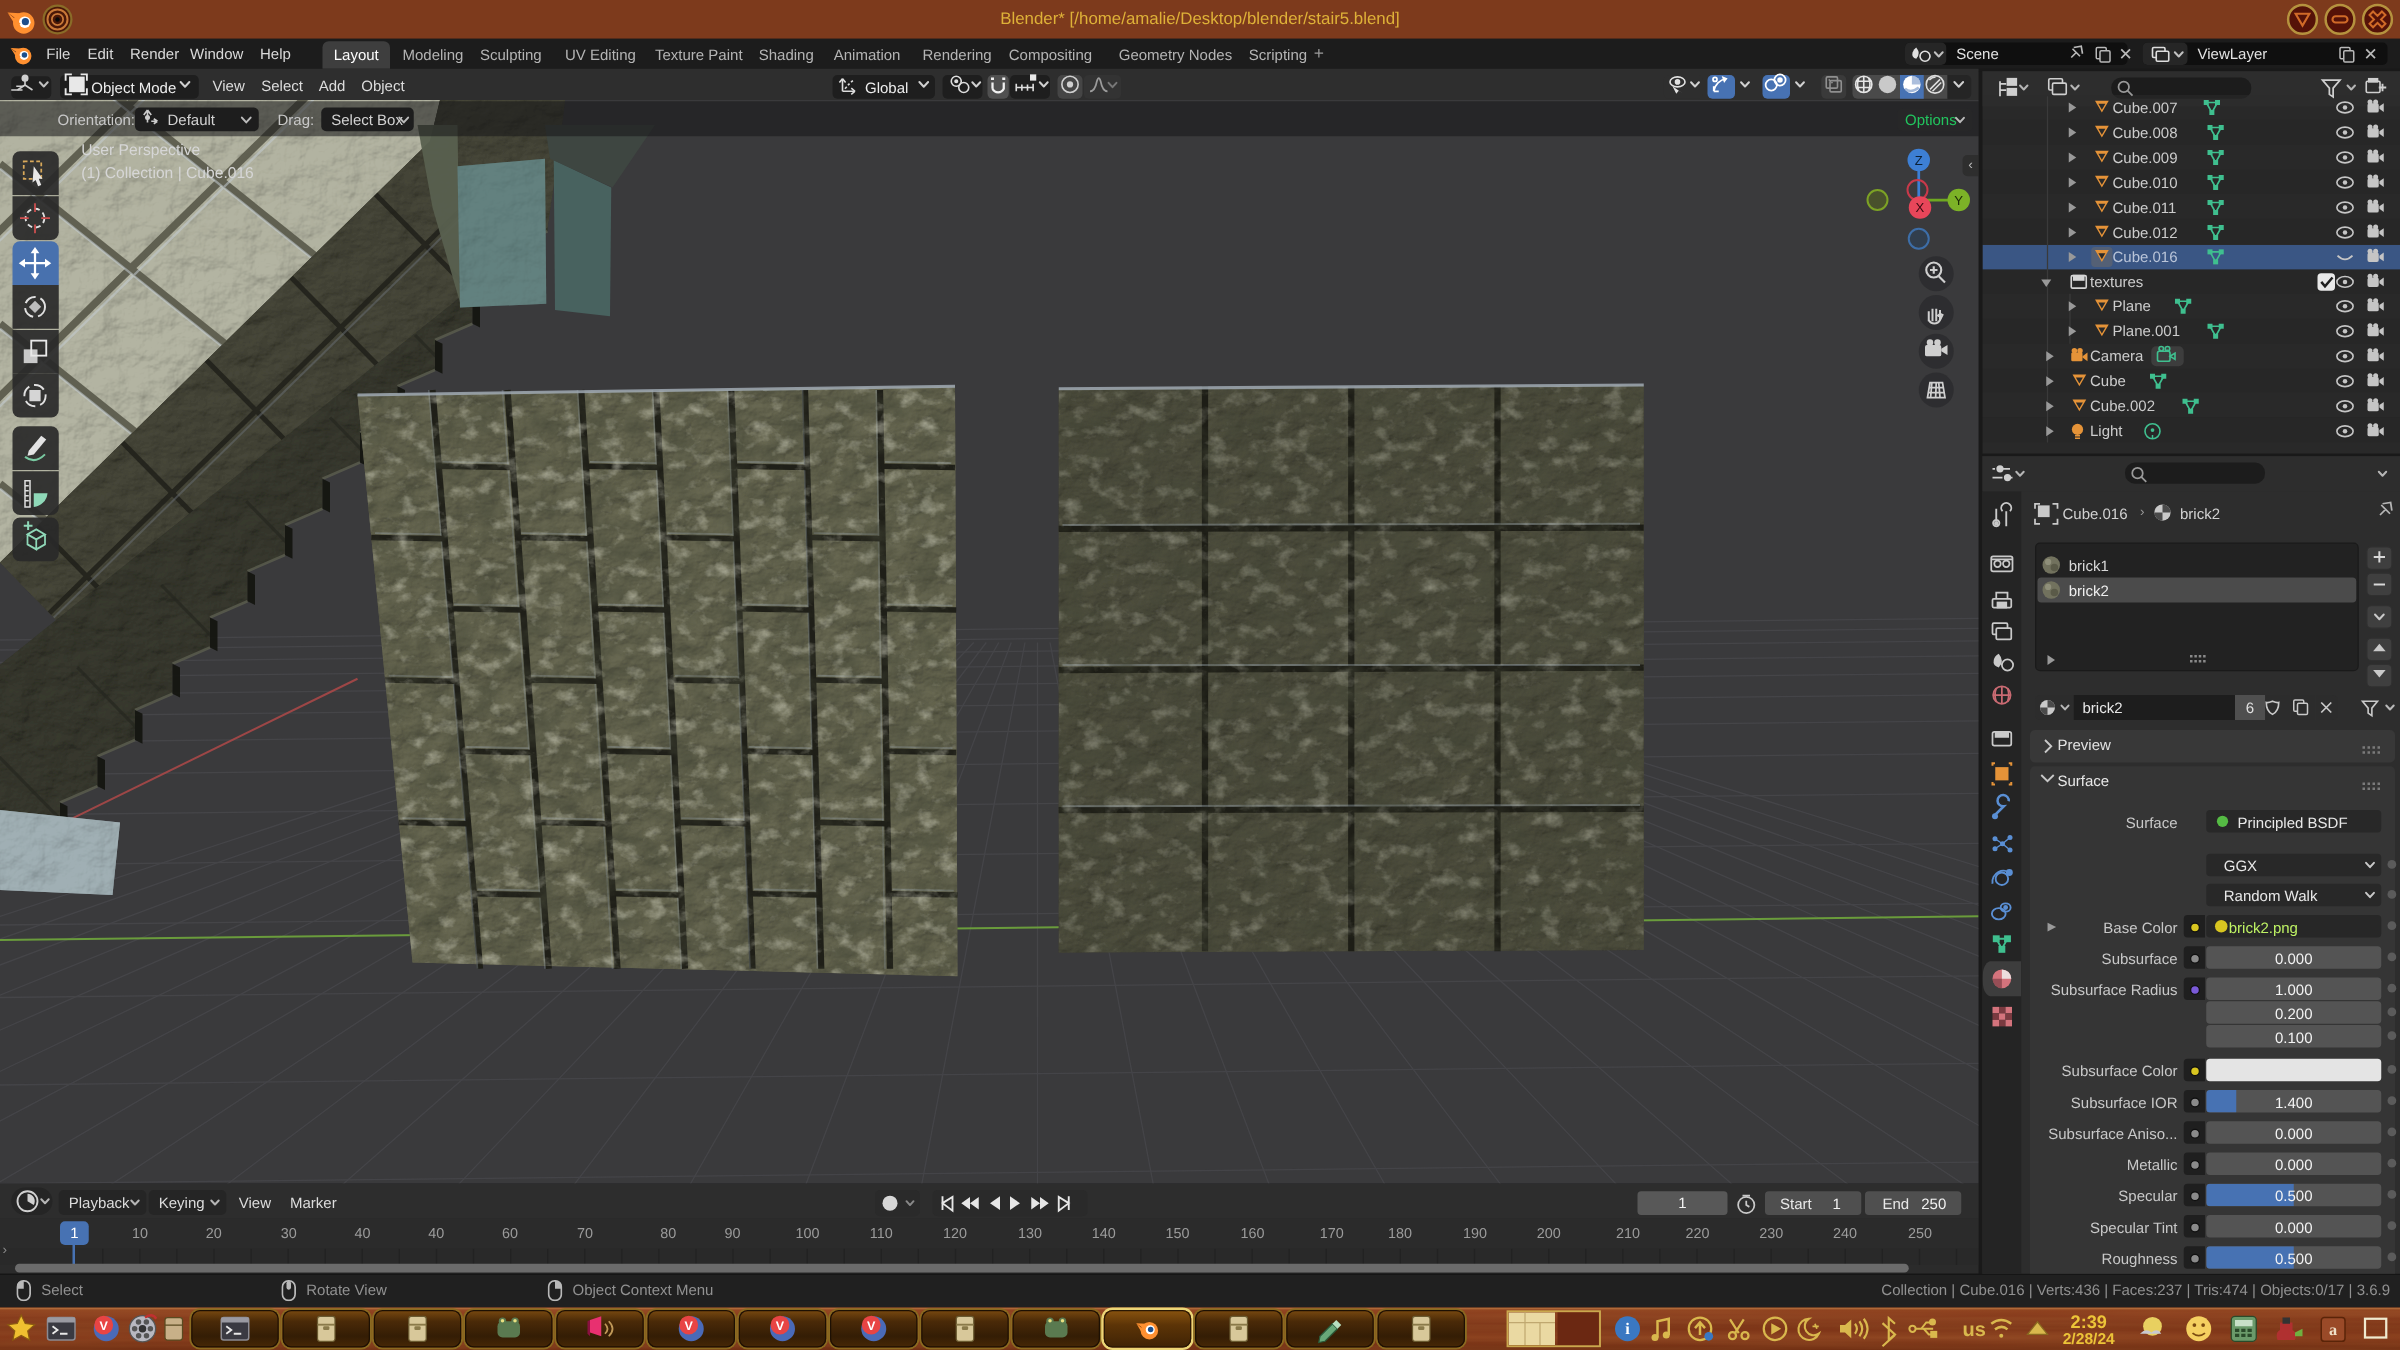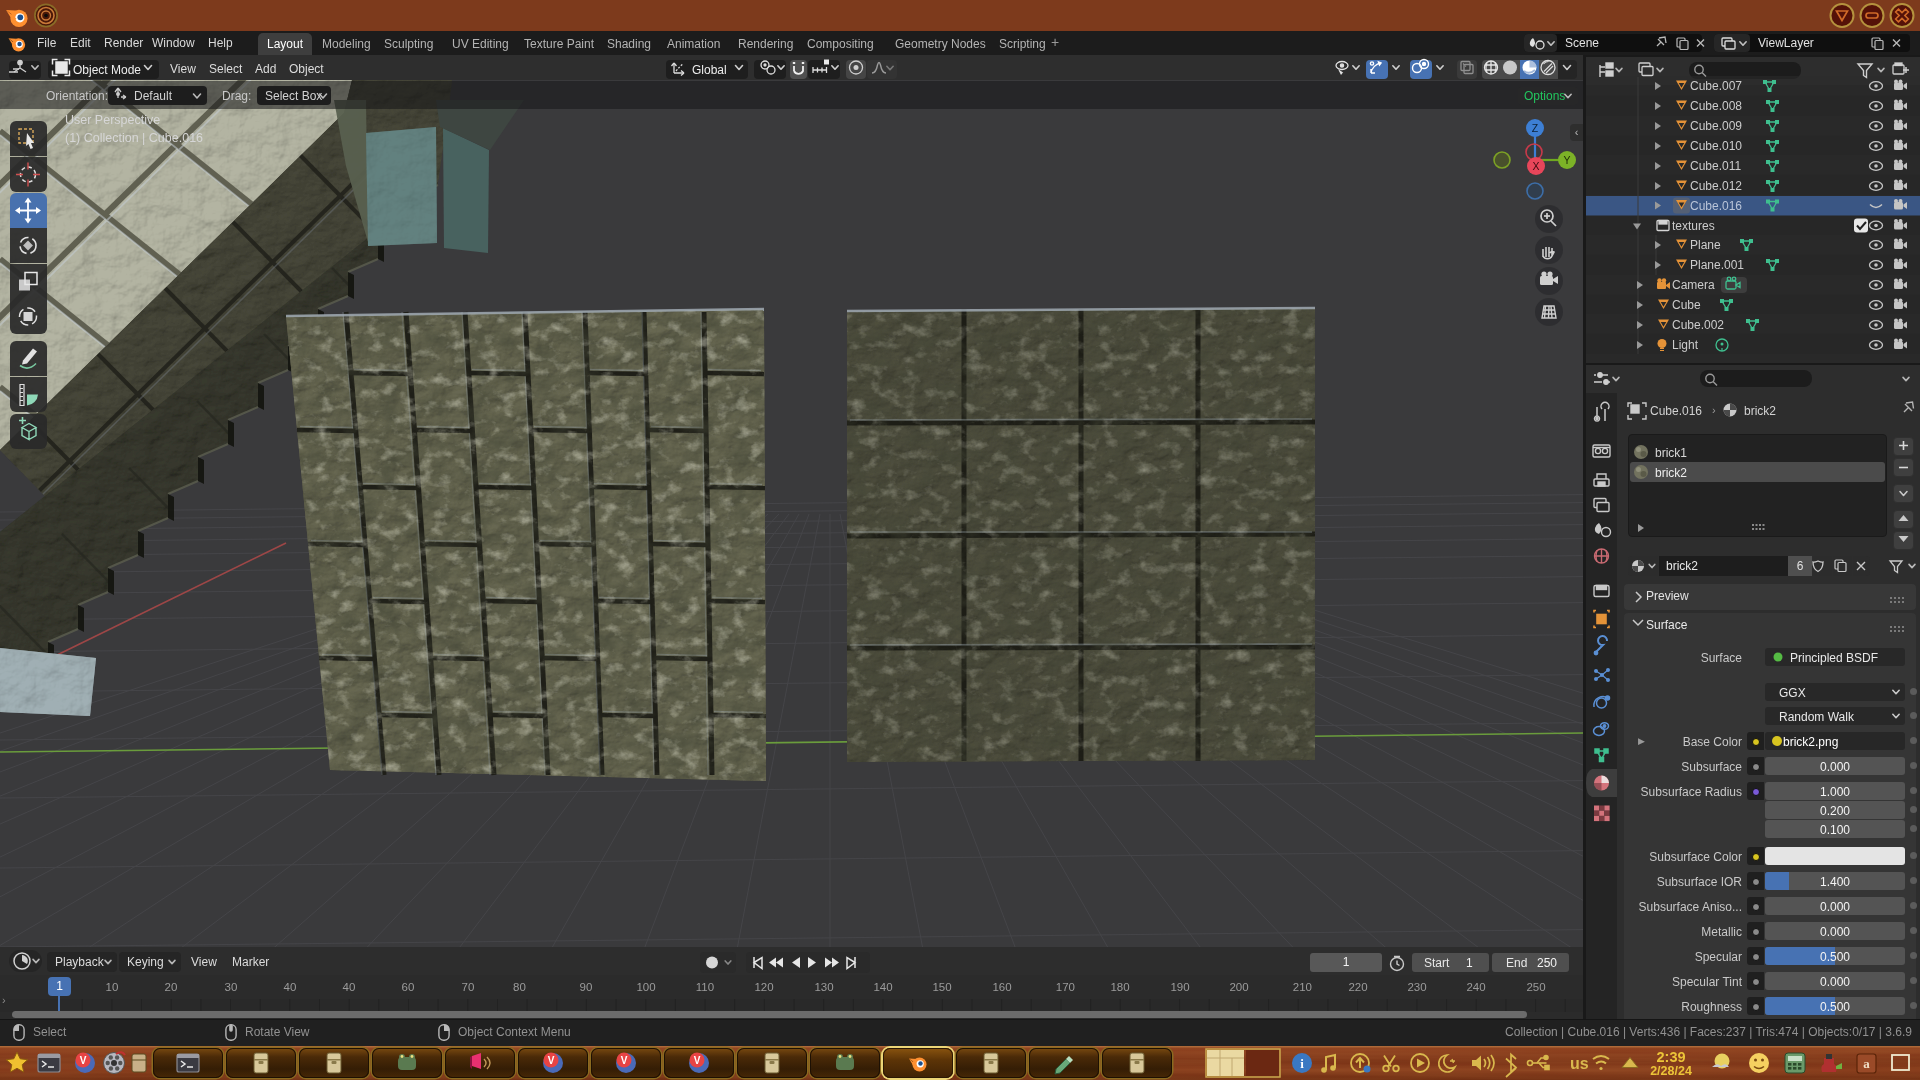--- a/index.html
+++ b/index.html
@@ -443,20 +443,21 @@
         <path d="M68 171 l5 -3 v8 l-5 -3 z"></path>
         <circle cx="59" cy="166" r="2.6"></circle>
         <circle cx="65" cy="166" r="2.6"></circle>
       </g>
       <g stroke="#cfcfcf" stroke-width="1.4" fill="none">
         <path d="M57 210 l2 -12 h10 l2 12 z M59.5 210 l1 -12 M63.5 210 l0.5 -12 M67 210 l-1 -12 M58 202 h12 M57.4 206 h13.2"></path>
       </g>
     </svg>
     <div class="abs" style="left:1570px;top:124px;width:13px;height:17px;background:#2e2e2e;border-radius:4px 0 0 4px;color:#bbb;font-size:11px;text-align:center;line-height:16px">‹</div>
     <div id="titlebar" class="abs"></div>
+    <div id="titletext" class="abs">Blender* [/home/amalie/Desktop/blender/stair5.blend]</div>
     <svg class="abs" style="left:0;top:0" width="1920" height="31" viewBox="0 0 1920 31">
       <g>
 <circle cx="18.98" cy="18.42" r="8.58" fill="#ff9030"></circle>
 <circle cx="19.86" cy="17.76" r="4.62" fill="#ffffff"></circle>
 <circle cx="20.3" cy="17.32" r="2.8600000000000003" fill="#1c4e8c"></circle>
 <path d="M6 9.95 L15.9 10.5 L12.379999999999999 14.68 Z" fill="#ff9030"></path>
 <path d="M6 9.95 L16.45 18.75 L13.15 21.5 Z" fill="#ff9030"></path>
 </g>
       <circle cx="46" cy="15.5" r="12" fill="#8a6c28"></circle>
       <circle cx="46" cy="15.5" r="10.2" fill="#4a1808"></circle>
@@ -675,21 +676,21 @@
         <line x1="1565.2" y1="0" x2="1565.2" y2="13"></line>
       </g>
     </svg>
     <div class="tlnum" style="left:98px;top:981px;width:28px;text-align:center">10</div>
     <div class="tlnum" style="left:157px;top:981px;width:28px;text-align:center">20</div>
     <div class="tlnum" style="left:217px;top:981px;width:28px;text-align:center">30</div>
     <div class="tlnum" style="left:276px;top:981px;width:28px;text-align:center">40</div>
     <div class="tlnum" style="left:335px;top:981px;width:28px;text-align:center">40</div>
     <div class="tlnum" style="left:394px;top:981px;width:28px;text-align:center">60</div>
     <div class="tlnum" style="left:454px;top:981px;width:28px;text-align:center">70</div>
-    <div class="tlnum" style="left:513px;top:981px;width:28px;text-align:left">80</div>
+    <div class="tlnum" style="left:513px;top:981px;width:28px;text-align:right">80</div>
     <div class="tlnum" style="left:572px;top:981px;width:28px;text-align:center">90</div>
     <div class="tlnum" style="left:632px;top:981px;width:28px;text-align:center">100</div>
     <div class="tlnum" style="left:691px;top:981px;width:28px;text-align:center">110</div>
     <div class="tlnum" style="left:750px;top:981px;width:28px;text-align:center">120</div>
     <div class="tlnum" style="left:810px;top:981px;width:28px;text-align:center">130</div>
     <div class="tlnum" style="left:869px;top:981px;width:28px;text-align:center">140</div>
     <div class="tlnum" style="left:928px;top:981px;width:28px;text-align:center">150</div>
     <div class="tlnum" style="left:988px;top:981px;width:28px;text-align:center">160</div>
     <div class="tlnum" style="left:1047px;top:981px;width:28px;text-align:right">170</div>
     <div class="tlnum" style="left:1106px;top:981px;width:28px;text-align:center">180</div>
@@ -1412,21 +1413,21 @@
     </svg>
     <div class="plabel" style="left:1622px;top:735px">Base Color</div>
     <div class="abs" style="left:1638px;top:736px;color:#9a9a9a;font-size:9px">▶</div>
     <div class="socket" style="left:1747px;top:732px">
       <div class="dot" style="background:#d8c520"></div>
     </div>
     <div class="pmenu" style="left:1765px;top:732px;width:140px;height:18px;background:#272727"></div>
     <svg class="abs" style="left:1765px;top:732px" width="140" height="18" viewBox="0 0 140 18">
       <circle cx="12" cy="9" r="5" fill="#d8c520"></circle>
     </svg>
-    <div class="abs" style="left:1783px;top:735px;color:#ffffff;font-size:12px">brick2.png</div>
+    <div class="abs" style="left:1783px;top:735px;color:#bef264;font-size:12px">brick2.png</div>
     <div class="decdot" style="left:1910px;top:737px"></div>
     <div class="plabel" style="left:1622px;top:760px">Subsurface</div>
     <div class="socket" style="left:1747px;top:757px">
       <div class="dot" style="background:#8a8a8a"></div>
     </div>
     <div class="pwidget" style="left:1765px;top:757px;width:140px;height:18px;overflow:hidden">
       <div class="abs" style="left:0;top:3px;width:140px;text-align:center;color:#f4f4f4">0.000</div>
     </div>
     <div class="decdot" style="left:1910px;top:762px"></div>
     <div class="plabel" style="left:1622px;top:785px">Subsurface Radius</div>

